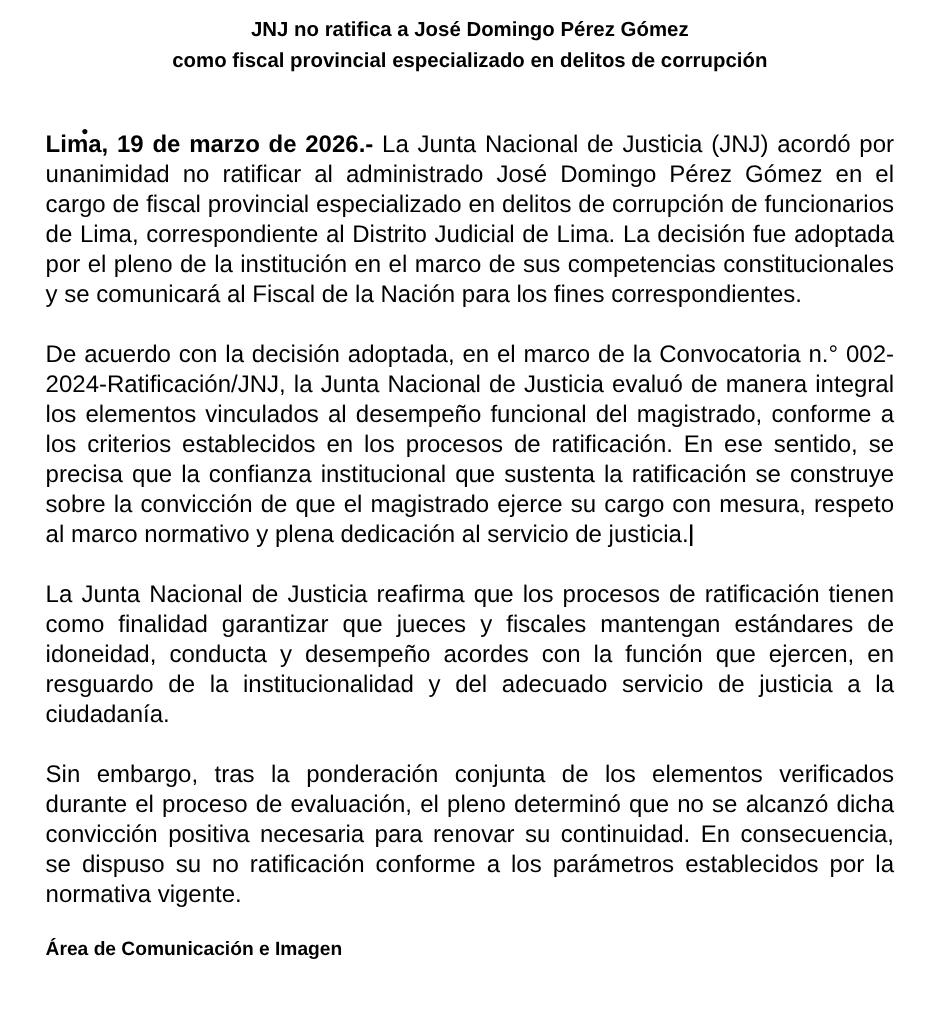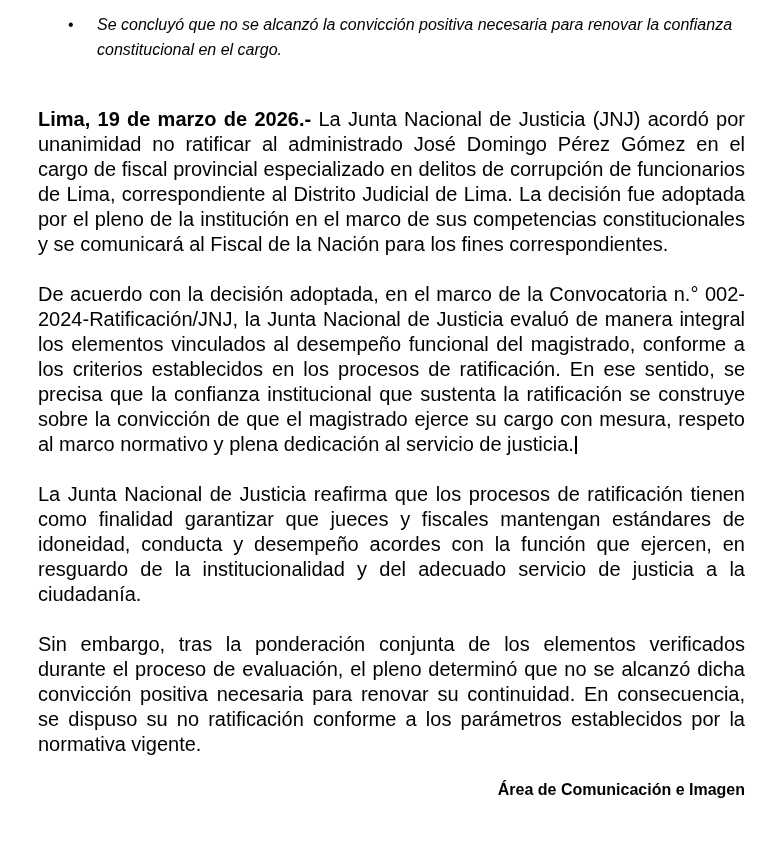--- a/index.html
+++ b/index.html
@@ -70,33 +70,36 @@
     height: 18px;
     background: #000000;
     vertical-align: -3px;
     margin-left: 1px;
   }
   .signature {
     margin: 20px 0 0 0;
     font-size: 16px;
     font-weight: bold;
     line-height: 25px;
-    text-align: right;
+    text-align: left;
   }
 </style>
 </head>
 <body>
 
 <div class="page">
 
+  <h1 class="title">
+    <span class="title-line">JNJ no ratifica a José Domingo Pérez Gómez</span>
+    <span class="title-line">como fiscal provincial especializado en delitos de corrupción</span>
+  </h1>
 
   <ul class="bullets">
     <li class="bullet-item">
       <span class="bullet-marker">•</span>
-      <span class="bullet-text">Se concluyó que no se alcanzó la convicción positiva necesaria para renovar la confianza constitucional en el cargo.</span>
     </li>
   </ul>
 
   <p class="para"><strong class="lead">Lima, 19 de marzo de 2026.-</strong><span> La Junta Nacional de Justicia (JNJ) acordó por unanimidad no ratificar al administrado José Domingo Pérez Gómez en el cargo de fiscal provincial especializado en delitos de corrupción de funcionarios de Lima, correspondiente al Distrito Judicial de Lima. La decisión fue adoptada por el pleno de la institución en el marco de sus competencias constitucionales y se comunicará al Fiscal de la Nación para los fines correspondientes.</span></p>
 
   <p class="para"><span>De acuerdo con la decisión adoptada, en el marco de la Convocatoria n.° 002-2024-Ratificación/JNJ, la Junta Nacional de Justicia evaluó de manera integral los elementos vinculados al desempeño funcional del magistrado, conforme a los criterios establecidos en los procesos de ratificación. En ese sentido, se precisa que la confianza institucional que sustenta la ratificación se construye sobre la convicción de que el magistrado ejerce su cargo con mesura, respeto al marco normativo y plena dedicación al servicio de justicia.</span><span class="caret"></span></p>
 
   <p class="para"><span>La Junta Nacional de Justicia reafirma que los procesos de ratificación tienen como finalidad garantizar que jueces y fiscales mantengan estándares de idoneidad, conducta y desempeño acordes con la función que ejercen, en resguardo de la institucionalidad y del adecuado servicio de justicia a la ciudadanía.</span></p>
 
   <p class="para tight"><span>Sin embargo, tras la ponderación conjunta de los elementos verificados durante el proceso de evaluación, el pleno determinó que no se alcanzó dicha convicción positiva necesaria para renovar su continuidad. En consecuencia, se dispuso su no ratificación conforme a los parámetros establecidos por la normativa vigente.</span></p>

